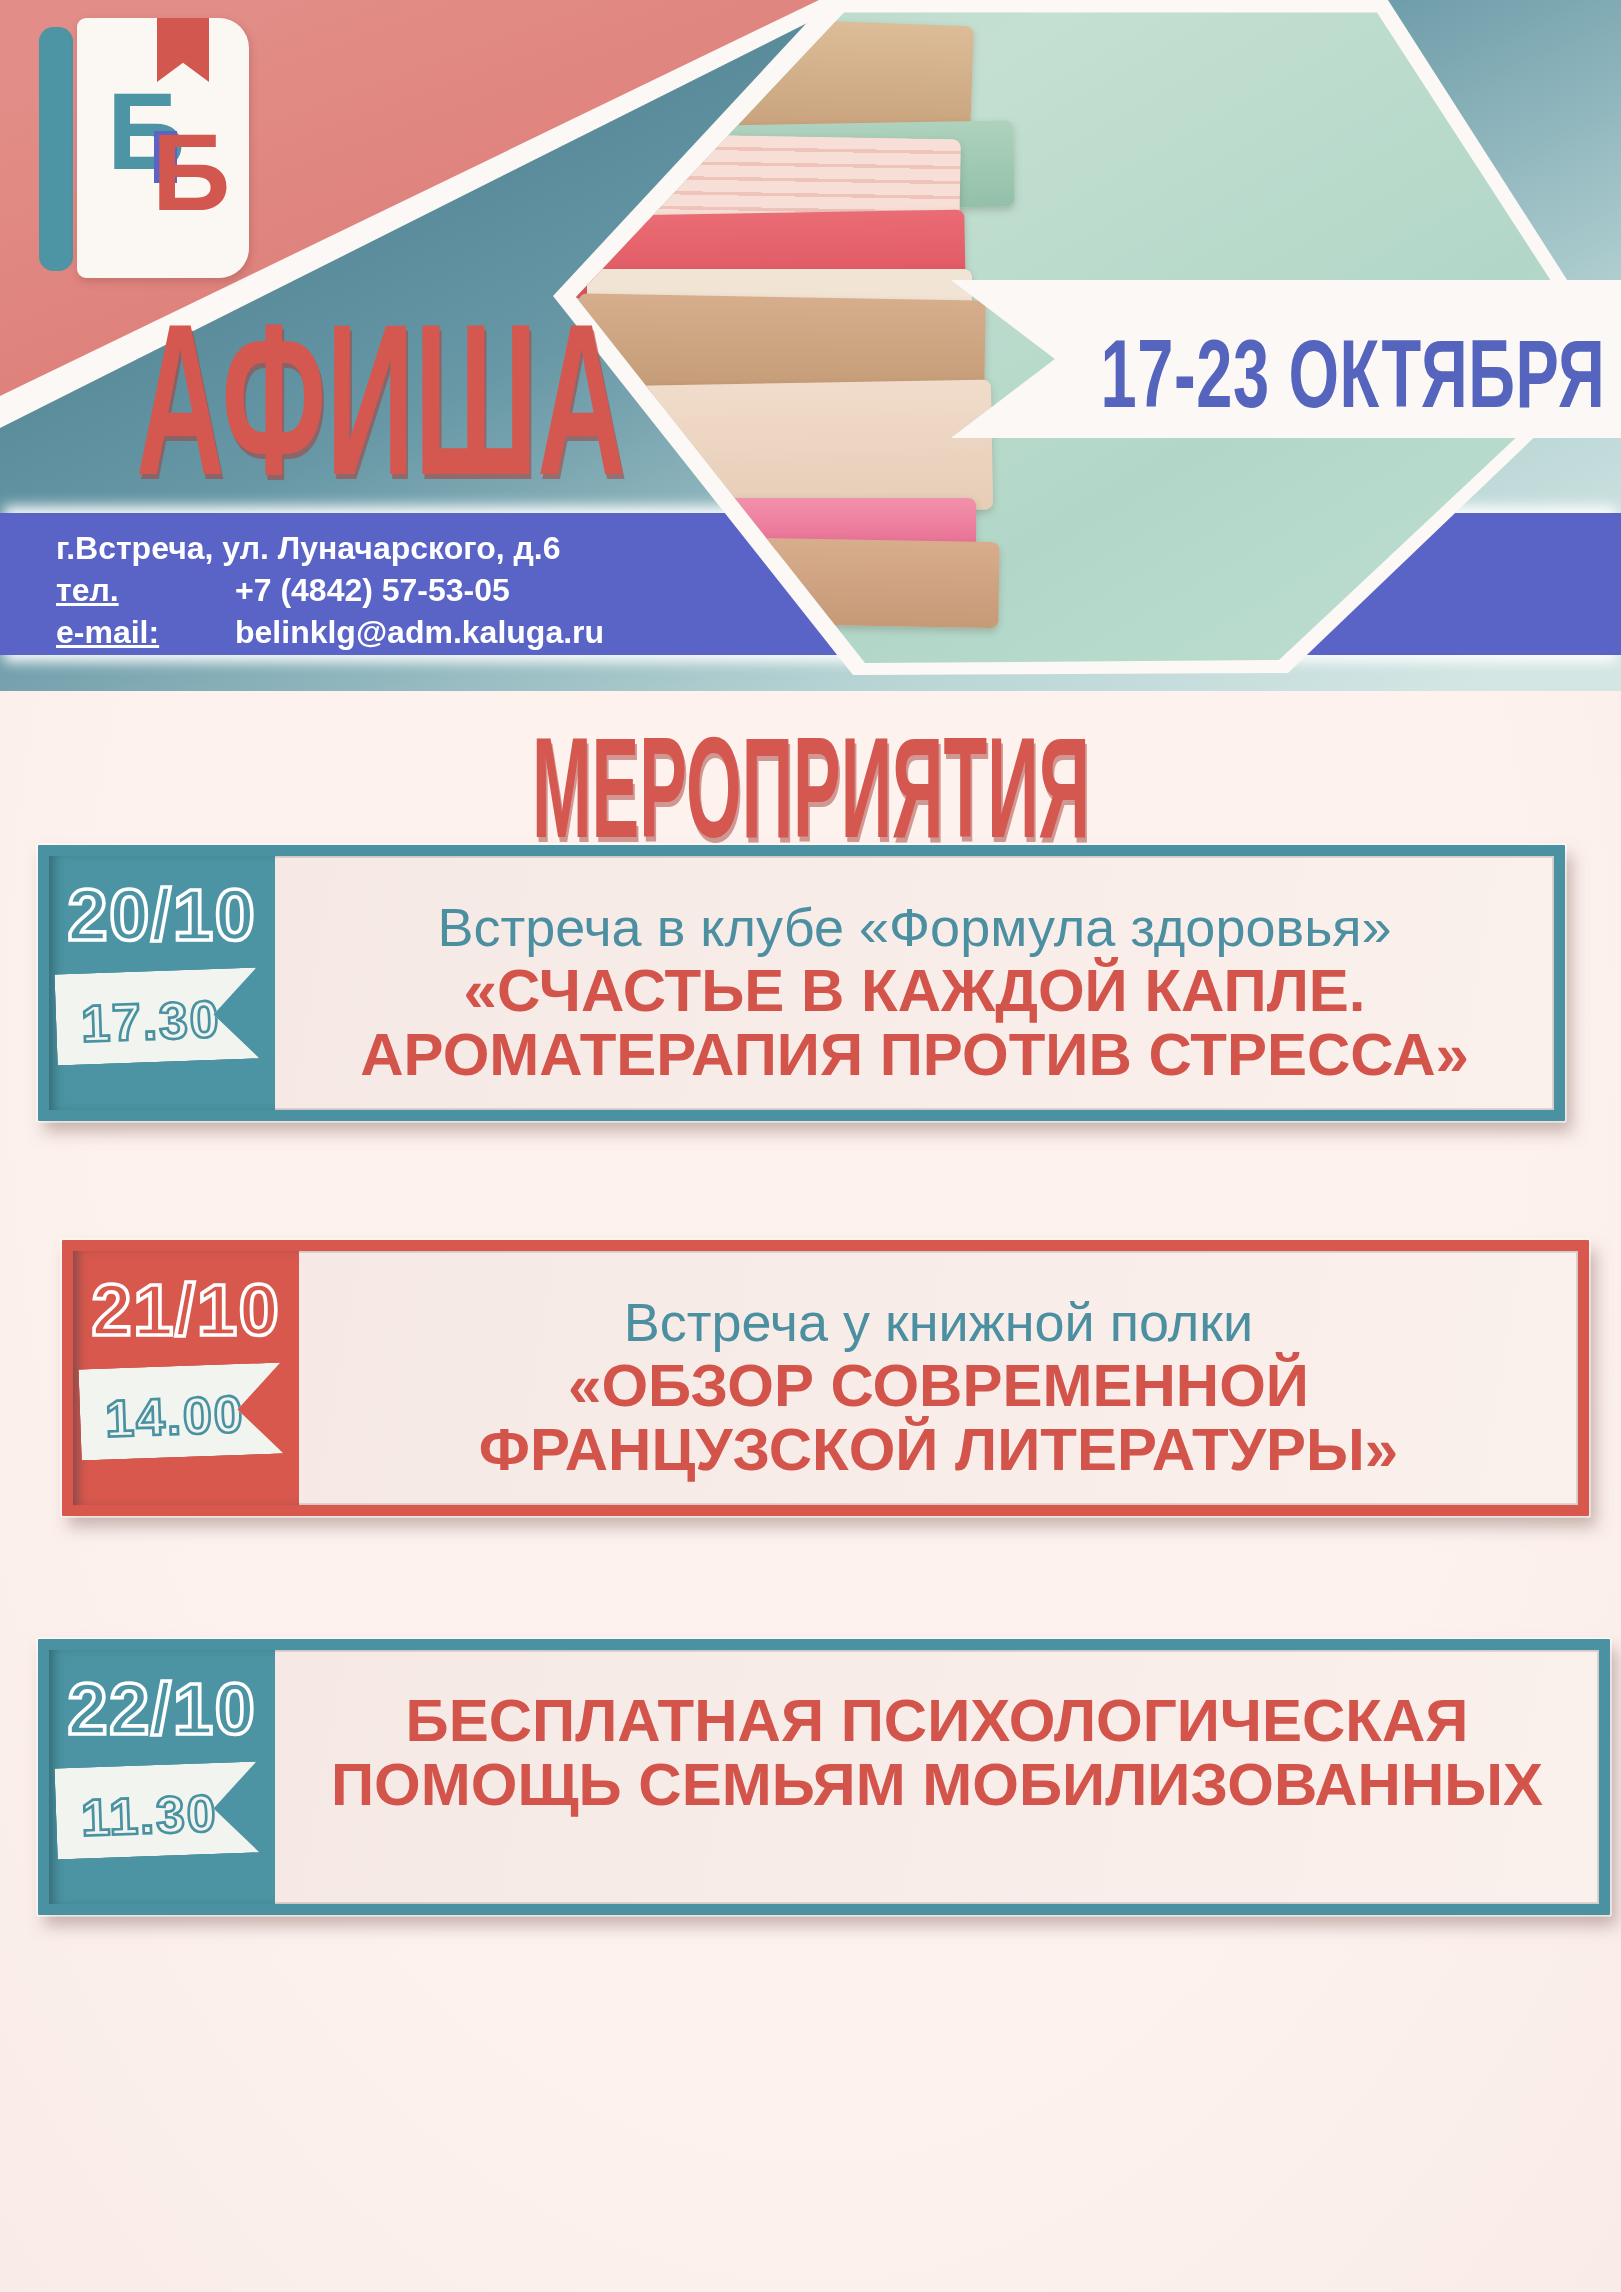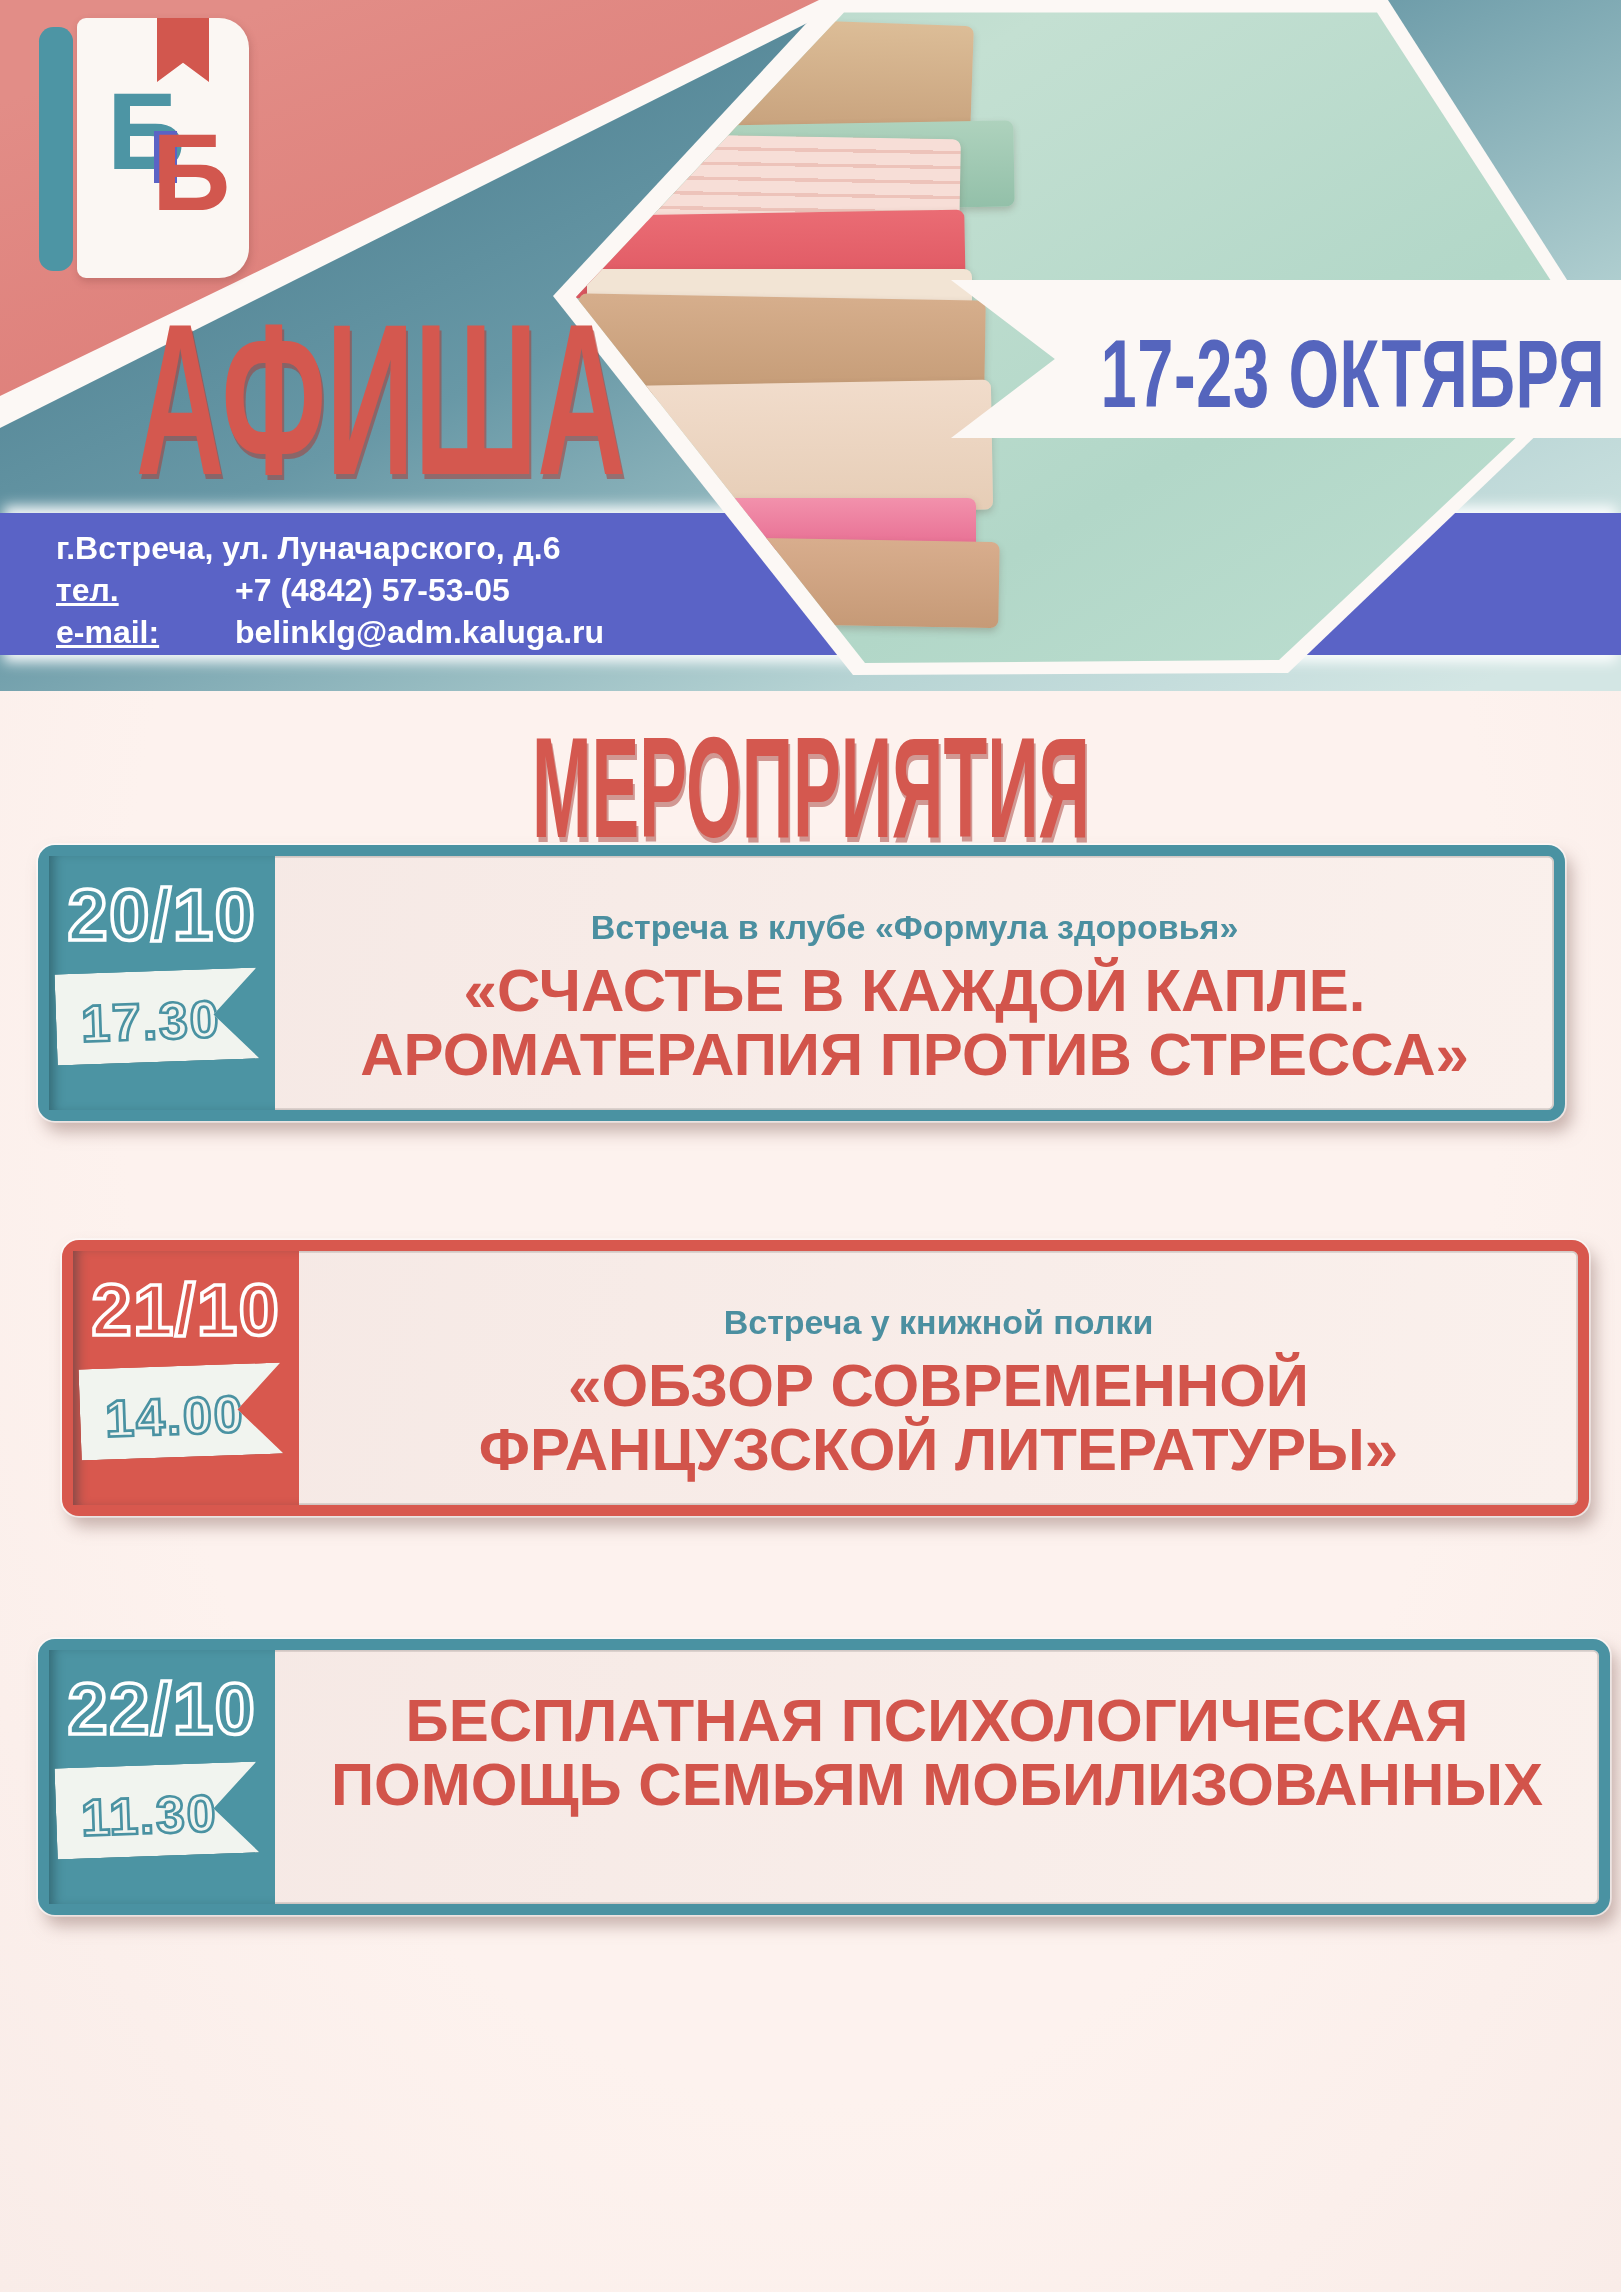--- a/index.html
+++ b/index.html
@@ -58,21 +58,21 @@
     z-index:1;}
   .addr-in{position:relative;padding:14.3px 0 0 56px;color:#fff;font-weight:bold;font-size:32px;line-height:42px;}
   .addr-row{display:flex;}
   .addr-label{width:179px;flex:0 0 auto;text-decoration:underline;}
   
   .z2{z-index:2;} .z3{z-index:3;} .z4{z-index:4;}
   
   .events-title{position:absolute;left:811px;top:716px;font-size:143px;font-weight:bold;line-height:1;
     color:#d4584f;white-space:nowrap;transform:translateX(-50%) scaleX(.50);
     text-shadow:3.6px 4.5px 0 rgba(165,62,56,.5);}
-  .card{position:absolute;left:38px;width:1505px;height:254px;border-radius:17px;
+  .card{position:absolute;left:38px;width:1505px;height:254px;border-radius:1px;
     background:linear-gradient(100deg,#f5e8e4,#faf0ec);
     box-shadow:0 0 0 1.8px rgba(255,255,255,.6),6.3px 10.7px 16px rgba(150,118,112,.5),
       inset 0 0 0 1.8px rgba(0,0,0,.15);}
   .card.teal{border:11.6px solid #4a92a2;}
   .card.red{border:11.6px solid #d8584e;}
   .card1{top:845px;} .card2{top:1240px;margin-left:24px;} .card3{top:1639px;padding-left:45px;}
   .datecol{position:absolute;left:0;top:0;bottom:0;width:226px;
     box-shadow:inset 9px 0 10.7px -4.5px rgba(25,55,65,.45);}
   .card.teal .datecol{background:linear-gradient(180deg,#4f97a6,#45889а 100%);background-color:#4c94a3;}
   .card.red .datecol{background:#d8584e;}
@@ -80,21 +80,21 @@
     font-size:72px;font-weight:bold;white-space:nowrap;letter-spacing:1.8px;
     color:transparent;-webkit-text-stroke:3.6px #ffffff;}
   .flag{position:absolute;left:7.2px;top:115px;width:202px;height:91px;background:#f1f4ef;
     clip-path:polygon(0 0,100% 0,78% 50%,100% 100%,0 100%);
     transform:rotate(-2deg);box-shadow:1.8px 2.7px 5.4px rgba(0,0,0,.25);}
   .time-txt{position:absolute;left:25px;top:19.7px;font-size:52px;font-weight:bold;letter-spacing:1.8px;
     color:transparent;-webkit-text-stroke:2.7px #4a92a2;}
   .card-body{position:absolute;left:226px;right:0;top:0;bottom:0;text-align:center;
     padding-top:39px;}
   .ln{white-space:nowrap;}
-  .ln-teal{font-size:34px;font-weight:bold;color:#4b8fa0;line-height:64px;letter-spacing:0px;}
+  .ln-teal{font-size:54px;font-weight:normal;color:#4b8fa0;line-height:64px;letter-spacing:0px;}
   .ln-red{font-size:60px;font-weight:bold;color:#d2544b;line-height:64px;}
 </style>
 </head>
 <body>
 
 <div class="poster">
 
   <div class="header">
     <div class="tri-salmon-back"></div>
     <div class="tri-salmon"></div>

